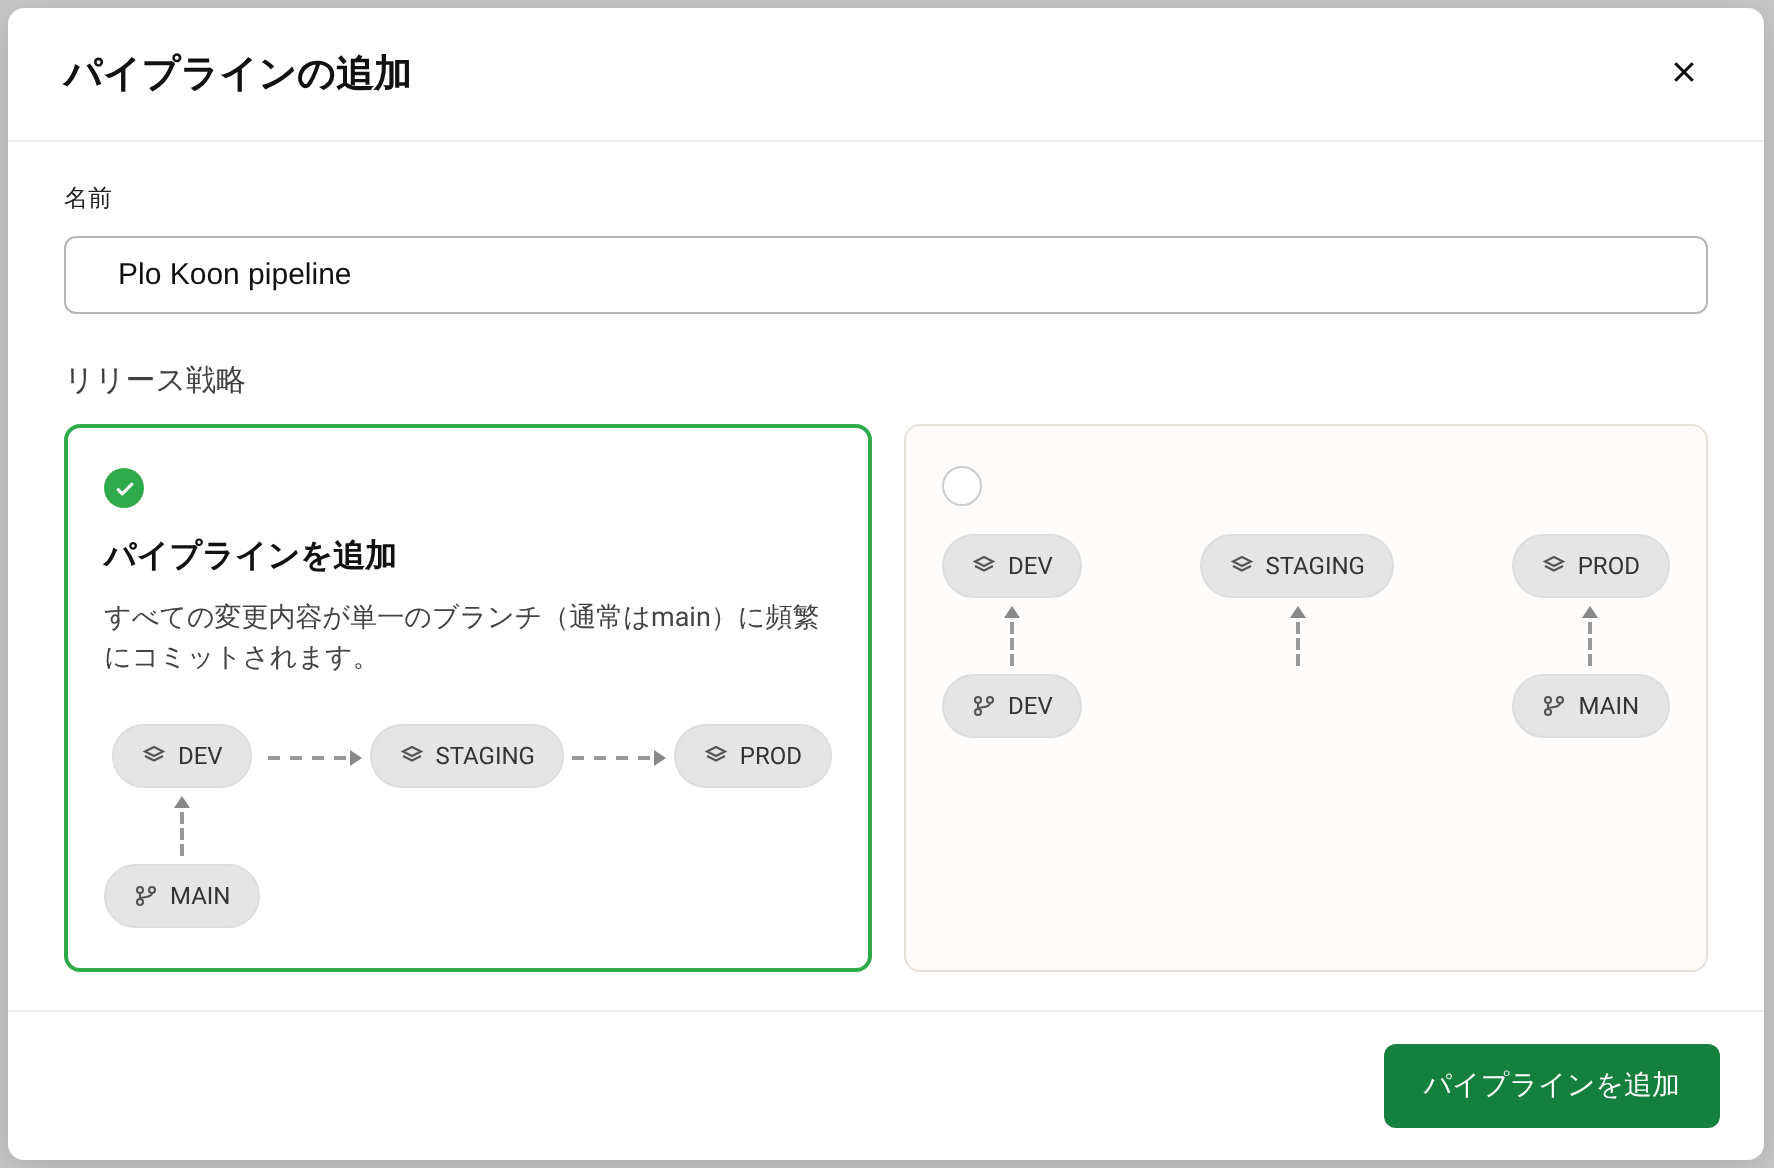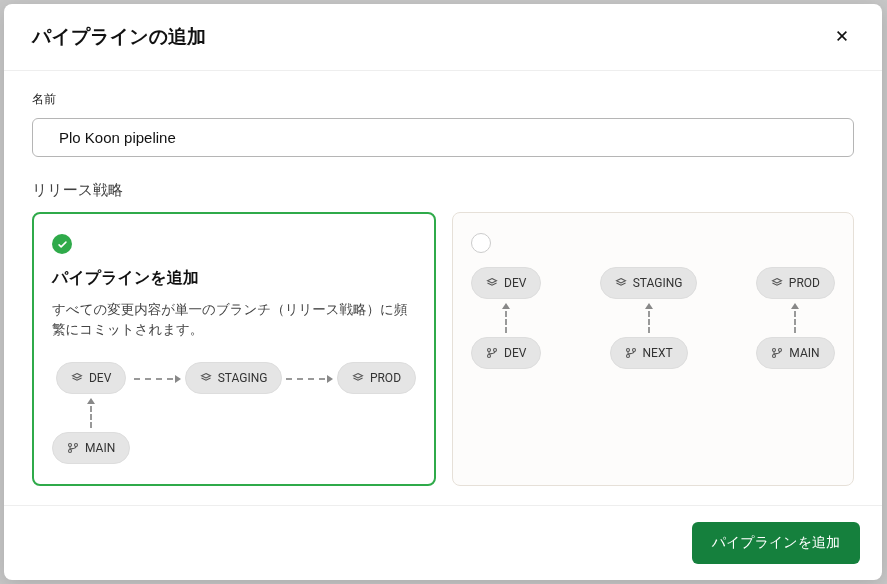--- a/index.html
+++ b/index.html
@@ -178,21 +178,21 @@
 
       <div class="strategy-card selected">
         <div class="radio checked">
           <span>
             <svg viewBox="0 0 16 16">
                 <path d="M3 8.5l3 3 7-7" stroke="#fff" stroke-width="2.2" fill="none" stroke-linecap="round" stroke-linejoin="round"></path>
               </svg>
           </span>
         </div>
         <div class="card-title">パイプラインを追加</div>
-        <div class="card-desc">すべての変更内容が単一のブランチ（リリース戦略）に頻繁にコミットされます。</div>
+        <div class="card-desc">すべての変更内容が単一のブランチ（通常はmain）に頻繁にコミットされます。</div>
 
         <div class="diagram-row">
           <div class="env-col">
             <div class="env-box">
               <span class="env-icon">
                   <svg viewBox="0 0 16 16" fill="none" stroke="#555" stroke-width="1.4">
                     <polygon points="8,2 14,5 8,8 2,5"></polygon>
                     <polyline points="2,8 8,11 14,8"></polyline>
                   </svg>
                 </span>
@@ -270,53 +270,42 @@
             <div class="env-box">
               <span class="env-icon">
                   <svg viewBox="0 0 16 16" fill="none" stroke="#555" stroke-width="1.4">
                     <polygon points="8,2 14,5 8,8 2,5"></polygon>
                     <polyline points="2,8 8,11 14,8"></polyline>
                   </svg>
                 </span>
               <span>STAGING</span>
             </div>
             <div class="dash-v"></div>
+          </div>
+          <div style="width:20px"></div>
+          <div class="env-col">
+            <div class="env-box">
+              <span class="env-icon">
+                  <svg viewBox="0 0 16 16" fill="none" stroke="#555" stroke-width="1.4">
+                    <polygon points="8,2 14,5 8,8 2,5"></polygon>
+                    <polyline points="2,8 8,11 14,8"></polyline>
+                  </svg>
+                </span>
+              <span>PROD</span>
+            </div>
+            <div class="dash-v"></div>
             <div class="env-box">
               <span class="env-icon">
                   <svg viewBox="0 0 16 16" fill="none" stroke="#555" stroke-width="1.4">
                     <circle cx="4" cy="4" r="2"></circle>
                     <circle cx="4" cy="12" r="2"></circle>
                     <circle cx="12" cy="4" r="2"></circle>
                     <path d="M4 6v4M12 6c0 4-8 2-8 4"></path>
                   </svg>
                 </span>
-              <span>NEXT</span>
-            </div>
-          </div>
-          <div style="width:20px"></div>
-          <div class="env-col">
-            <div class="env-box">
-              <span class="env-icon">
-                  <svg viewBox="0 0 16 16" fill="none" stroke="#555" stroke-width="1.4">
-                    <polygon points="8,2 14,5 8,8 2,5"></polygon>
-                    <polyline points="2,8 8,11 14,8"></polyline>
-                  </svg>
-                </span>
-              <span>PROD</span>
-            </div>
-            <div class="dash-v"></div>
-            <div class="env-box">
-              <span class="env-icon">
-                  <svg viewBox="0 0 16 16" fill="none" stroke="#555" stroke-width="1.4">
-                    <circle cx="4" cy="4" r="2"></circle>
-                    <circle cx="4" cy="12" r="2"></circle>
-                    <circle cx="12" cy="4" r="2"></circle>
-                    <path d="M4 6v4M12 6c0 4-8 2-8 4"></path>
-                  </svg>
-                </span>
               <span>MAIN</span>
             </div>
           </div>
         </div>
       </div>
 
     </div>
   </div>
 
   <div class="modal-footer">

